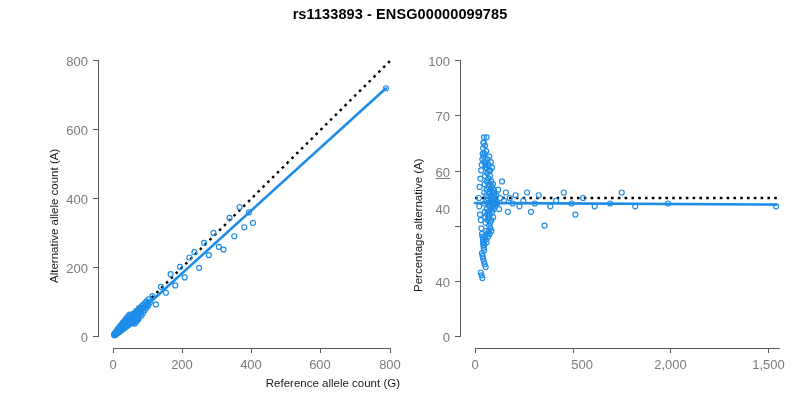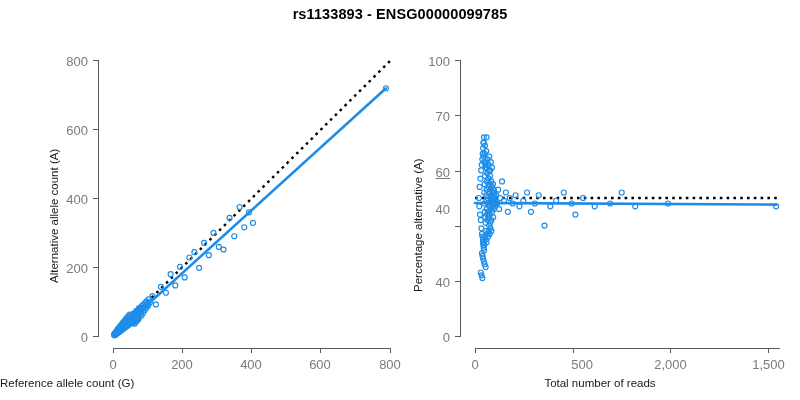--- a/index.html
+++ b/index.html
@@ -117,21 +117,21 @@
     <div class="tick-mark" style="left:251px; top:348px; width:1px; height:5px;"></div>
     <div class="tick-mark" style="left:320px; top:348px; width:1px; height:5px;"></div>
     <div class="tick-mark" style="left:390px; top:348px; width:1px; height:5px;"></div>
 
     <div class="tick-label x" style="left:93px;  top:357px; width:40px;">0</div>
     <div class="tick-label x" style="left:162px; top:357px; width:40px;">200</div>
     <div class="tick-label x" style="left:231px; top:357px; width:40px;">400</div>
     <div class="tick-label x" style="left:300px; top:357px; width:40px;">600</div>
     <div class="tick-label x" style="left:370px; top:357px; width:40px;">800</div>
 
-    <div class="axis-title" style="left:0px; top:377px; width:400px; text-align:left;">Reference allele count (G)</div>
+    <div class="axis-title" style="left:0px; top:377px; width:400px; text-align:right;">Reference allele count (G)</div>
 
     <div class="plotarea" id="plot-left" style="left:113px; top:60px; width:278px; height:276px;">
       <svg id="svg-left" width="278" height="276" viewBox="0 0 278 276">
         <g id="left-ref-line-g">
             <line x1="0" y1="276" x2="278" y2="0" stroke="#000000" stroke-width="2.4" stroke-linecap="butt" stroke-dasharray="2.6 4.2"></line>
           </g>
         <g id="left-fit-line-g">
             <line x1="0" y1="276" x2="272.9759036144578" y2="28.26506024096387" stroke="#1f8de8" stroke-width="2.6" stroke-linecap="round"></line>
           </g>
         <g id="left-points-g">
@@ -337,21 +337,20 @@
     <div class="tick-mark" style="left:75px;  top:348px; width:1px; height:5px;"></div>
     <div class="tick-mark" style="left:173px; top:348px; width:1px; height:5px;"></div>
     <div class="tick-mark" style="left:270px; top:348px; width:1px; height:5px;"></div>
     <div class="tick-mark" style="left:368px; top:348px; width:1px; height:5px;"></div>
 
     <div class="tick-label x" style="left:55px;  top:357px; width:40px;">0</div>
     <div class="tick-label x" style="left:153px; top:357px; width:40px;text-align:right;">500</div>
     <div class="tick-label x" style="left:248px; top:357px; width:45px;">2,000</div>
     <div class="tick-label x" style="left:346px; top:357px; width:45px;">1,500</div>
 
-    <div class="axis-title" style="left:0px; top:377px; width:400px; text-align:center;">Total number of reads</div>
 
     <div class="plotarea" id="plot-right" style="left:75px; top:60px; width:305px; height:276px;">
       <svg id="svg-right" width="305" height="276" viewBox="0 0 305 276">
         <g id="right-ref-line-g">
             <line x1="0" y1="138" x2="305" y2="138" stroke="#000000" stroke-width="2.4" stroke-linecap="butt" stroke-dasharray="2.6 4.2"></line>
           </g>
         <g id="right-fit-line-g">
             <line x1="0" y1="142.96800000000002" x2="301.13924050632914" y2="144.624" stroke="#1f8de8" stroke-width="2.6" stroke-linecap="round"></line>
           </g>
         <g id="right-points-g">

